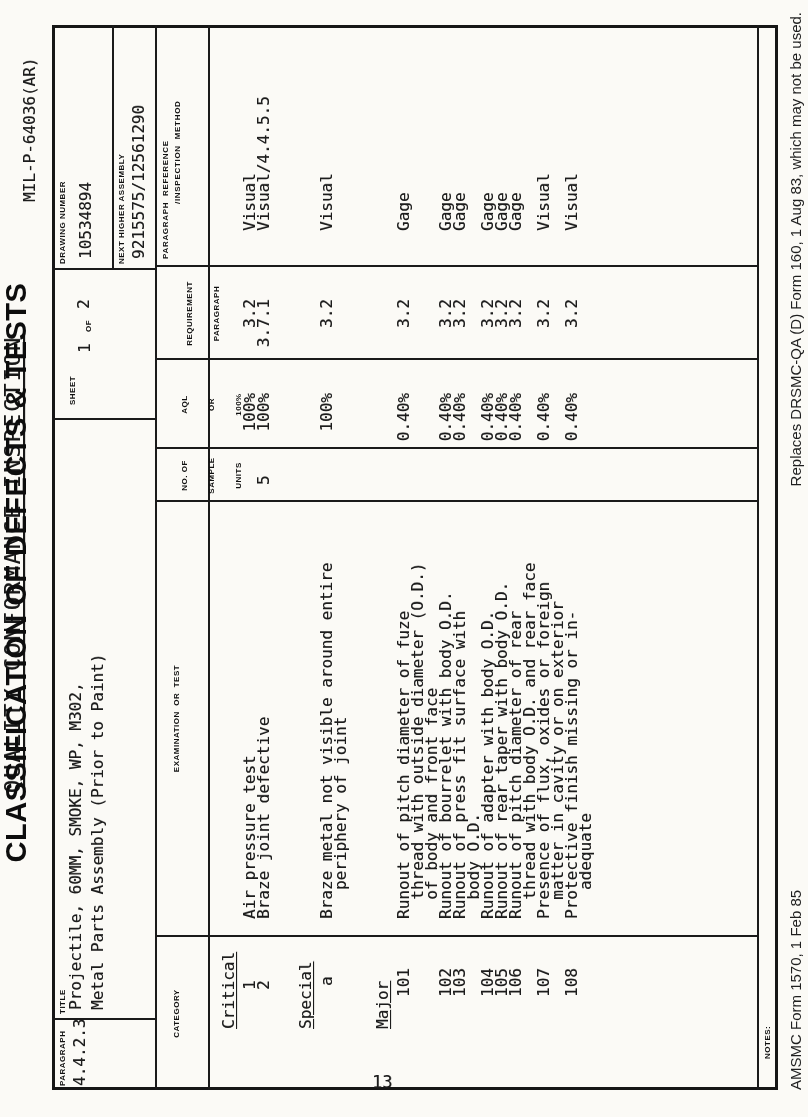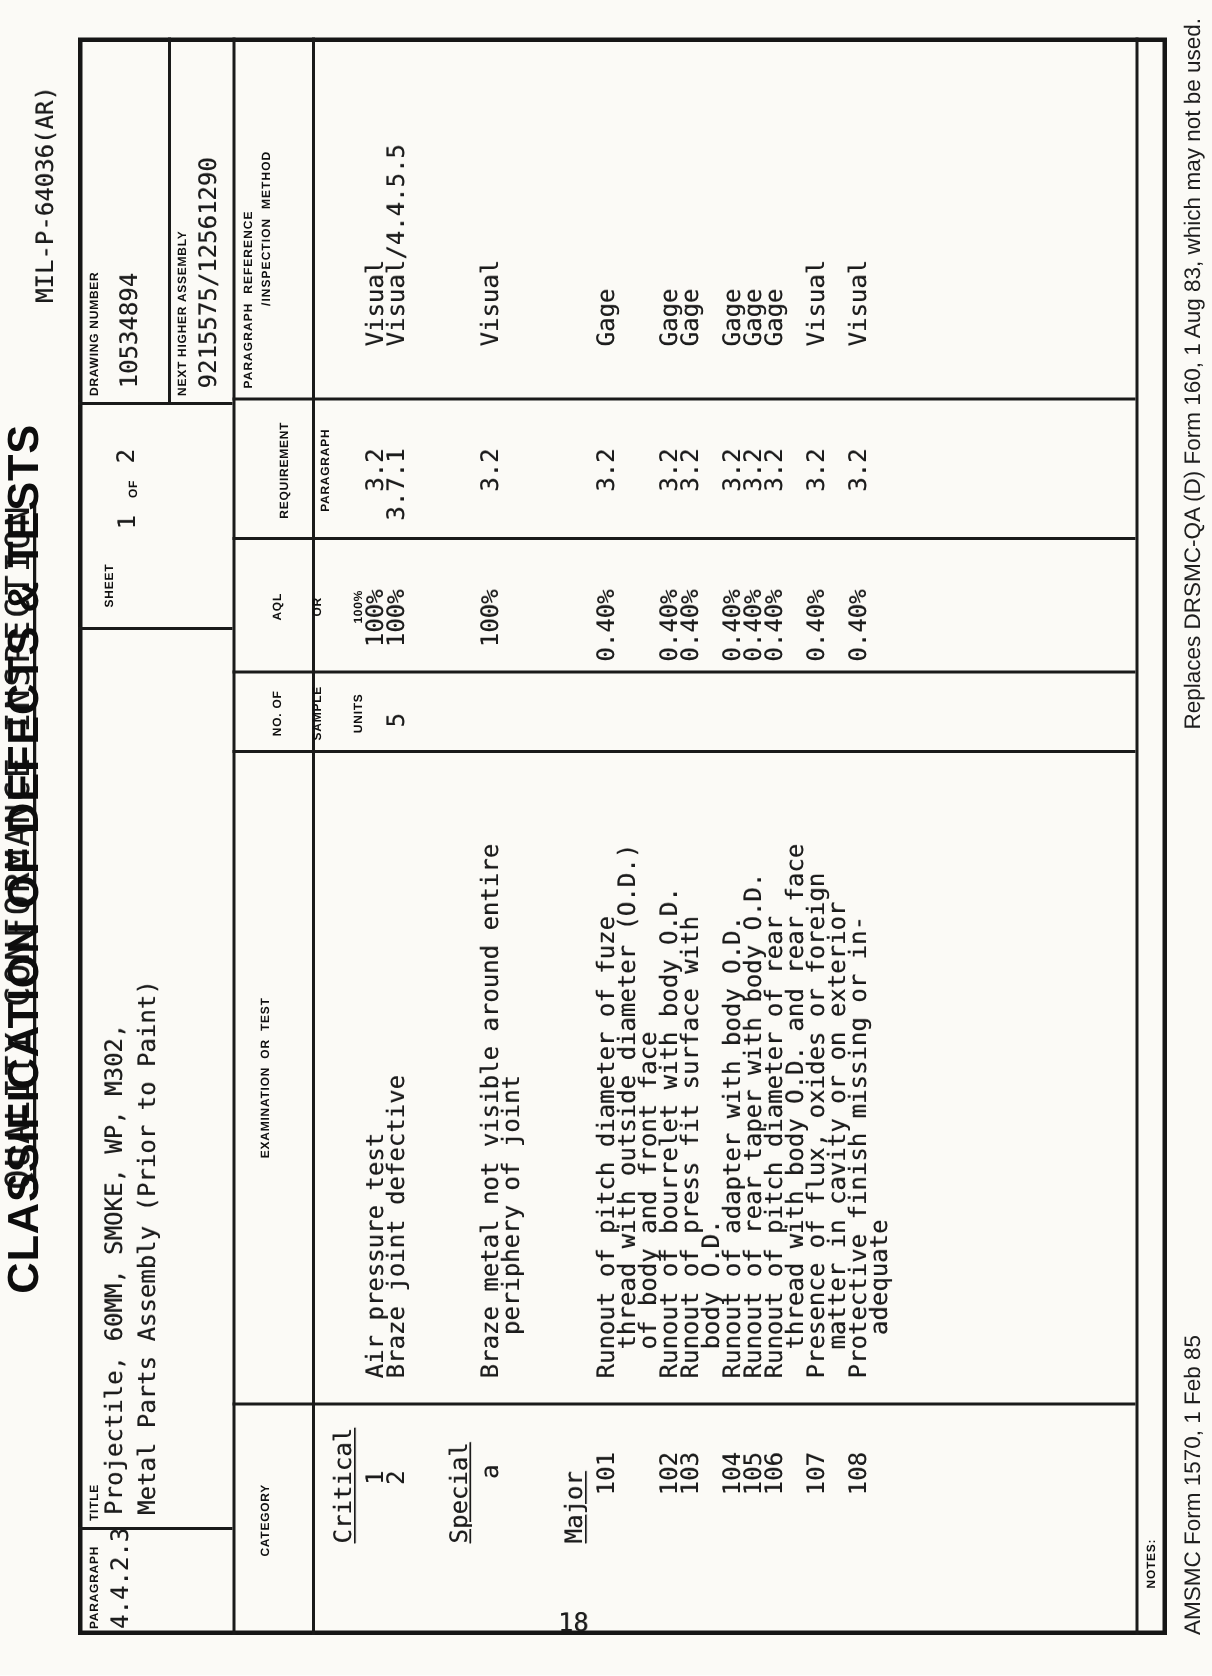--- a/index.html
+++ b/index.html
@@ -134,14 +134,14 @@
     <div class="abs lbl" style="left:913px;top:173px;letter-spacing:0.7px">/INSPECTION  METHOD</div>
 
     <div class="abs tbody mono" id="tbody"><div class="trow section"><span class="cell sec">Critical</span></div><div class="trow item"><span class="cell catnum" style="left: 100px;">1</span><span class="cell text">Air pressure test</span><span class="cell aql">100%</span><span class="cell req">3.2</span><span class="cell method">Visual</span></div><div class="trow item"><span class="cell catnum" style="left: 100px;">2</span><span class="cell text">Braze joint defective</span><span class="cell sample">5</span><span class="cell aql">100%</span><span class="cell req">3.7.1</span><span class="cell method">Visual/4.4.5.5</span></div><div class="trow section"><span class="cell sec">Special</span></div><div class="trow item"><span class="cell catnum" style="left: 104px;">a</span><span class="cell text">Braze metal not visible around entire</span><span class="cell aql">100%</span><span class="cell req">3.2</span><span class="cell method">Visual</span></div><div class="trow cont"><span class="cell text">   periphery of joint</span></div><div class="trow section"><span class="cell sec">Major</span></div><div class="trow item"><span class="cell catnum" style="left: 93px;">101</span><span class="cell text">Runout of pitch diameter of fuze</span><span class="cell aql">0.40%</span><span class="cell req">3.2</span><span class="cell method">Gage</span></div><div class="trow cont"><span class="cell text">  thread with outside diameter (O.D.)</span></div><div class="trow cont"><span class="cell text">  of body and front face</span></div><div class="trow item"><span class="cell catnum" style="left: 93px;">102</span><span class="cell text">Runout of bourrelet with body O.D.</span><span class="cell aql">0.40%</span><span class="cell req">3.2</span><span class="cell method">Gage</span></div><div class="trow item"><span class="cell catnum" style="left: 93px;">103</span><span class="cell text">Runout of press fit surface with</span><span class="cell aql">0.40%</span><span class="cell req">3.2</span><span class="cell method">Gage</span></div><div class="trow cont"><span class="cell text">  body O.D.</span></div><div class="trow item"><span class="cell catnum" style="left: 93px;">104</span><span class="cell text">Runout of adapter with body O.D.</span><span class="cell aql">0.40%</span><span class="cell req">3.2</span><span class="cell method">Gage</span></div><div class="trow item"><span class="cell catnum" style="left: 93px;">105</span><span class="cell text">Runout of rear taper with body O.D.</span><span class="cell aql">0.40%</span><span class="cell req">3.2</span><span class="cell method">Gage</span></div><div class="trow item"><span class="cell catnum" style="left: 93px;">106</span><span class="cell text">Runout of pitch diameter of rear</span><span class="cell aql">0.40%</span><span class="cell req">3.2</span><span class="cell method">Gage</span></div><div class="trow cont"><span class="cell text">  thread with body O.D. and rear face</span></div><div class="trow item"><span class="cell catnum" style="left: 93px;">107</span><span class="cell text">Presence of flux, oxides or foreign</span><span class="cell aql">0.40%</span><span class="cell req">3.2</span><span class="cell method">Visual</span></div><div class="trow cont"><span class="cell text">  matter in cavity or on exterior</span></div><div class="trow item"><span class="cell catnum" style="left: 93px;">108</span><span class="cell text">Protective finish missing or in-</span><span class="cell aql">0.40%</span><span class="cell req">3.2</span><span class="cell method">Visual</span></div><div class="trow cont"><span class="cell text">   adequate</span></div></div>
 
     <div class="abs lbl" style="left:58px;top:763px">NOTES:</div>
 
     <div class="abs footer-sans" style="left:27px;top:787px">AMSMC Form 1570, 1 Feb 85</div>
     <div class="abs footer-sans" style="left:500px;top:787px;width:605px;text-align:right">Replaces DRSMC-QA (D) Form 160, 1 Aug 83, which may not be used.</div>
   </div>
 
-  <div class="pageno mono">18</div>
+  <div class="pageno mono">13</div>
 </div>
 
 </body></html>

